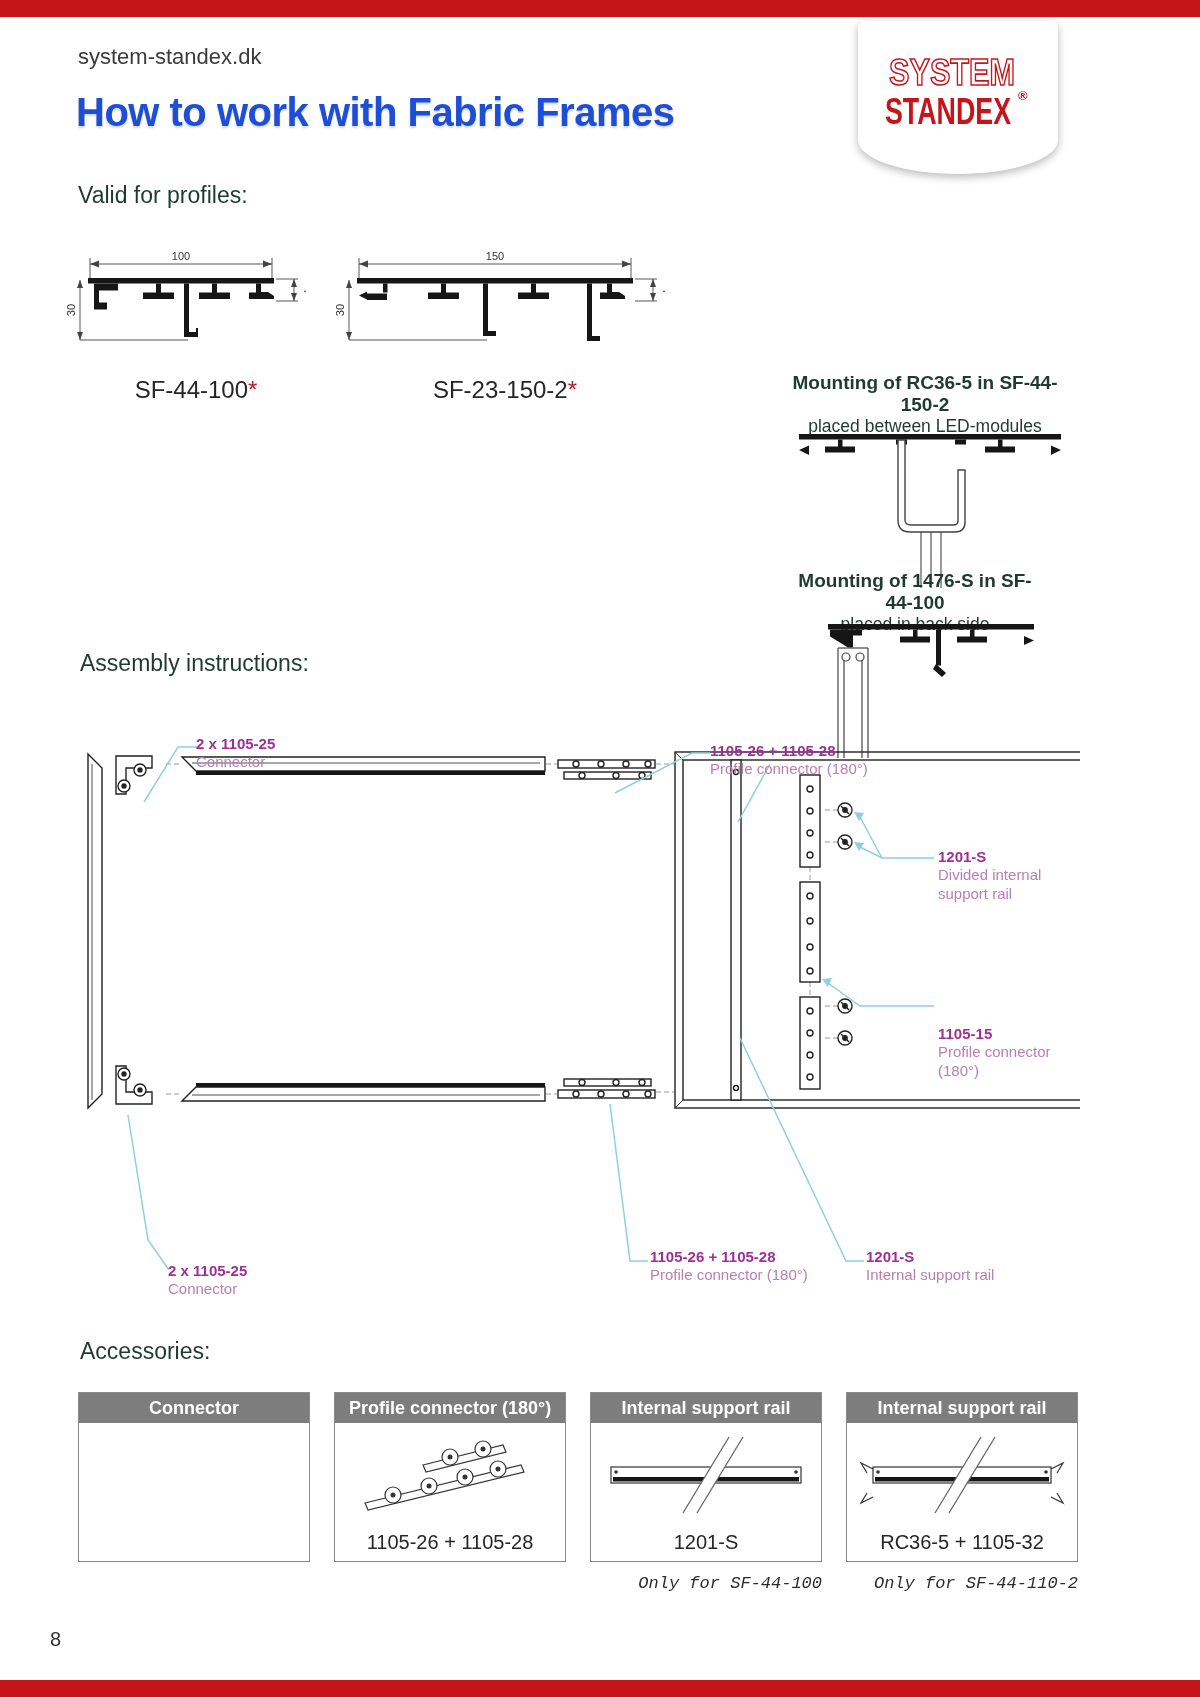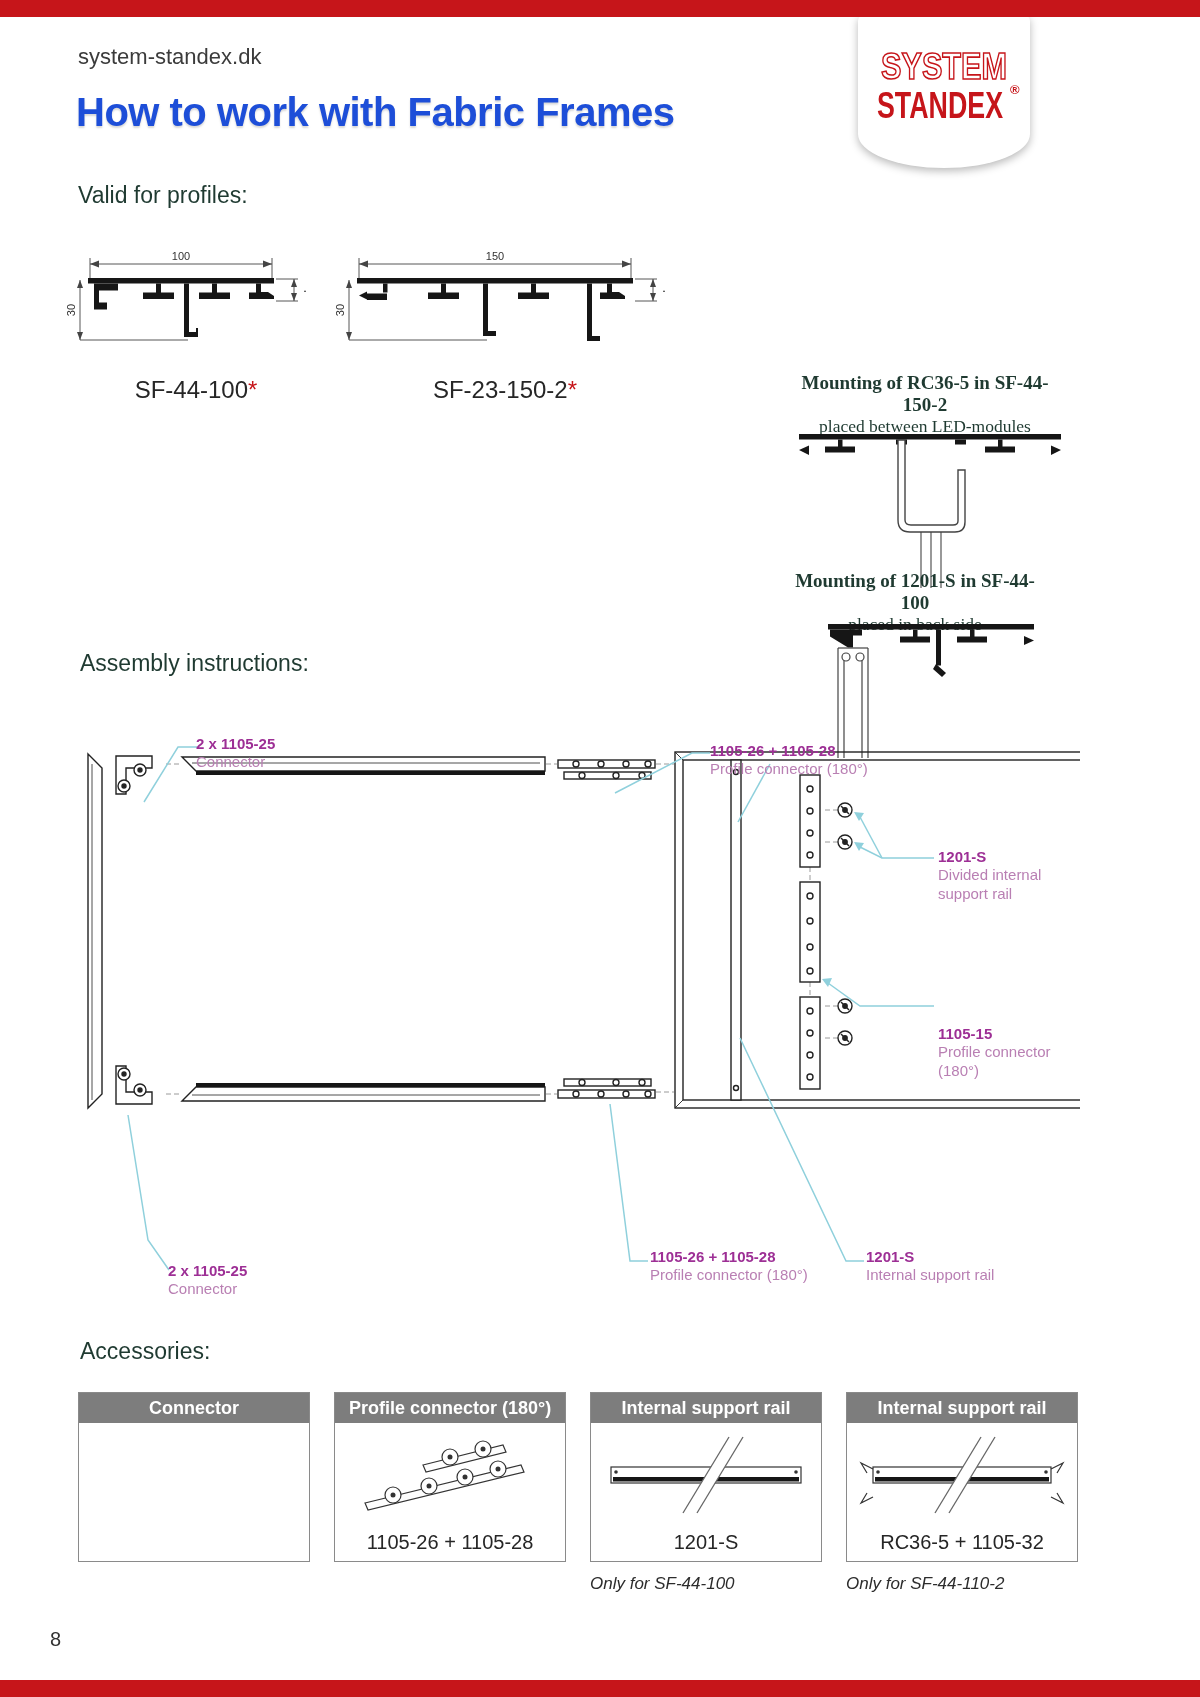--- a/index.html
+++ b/index.html
@@ -1,43 +1,43 @@
 <!DOCTYPE html>
 <html><head>
 <meta charset="utf-8">
 <style>
   html,body{margin:0;padding:0;background:#e8e8e8;}
   .page{position:relative;width:1200px;height:1697px;background:#fff;overflow:hidden;
         font-family:"Liberation Sans",sans-serif;color:#2c2c2c;margin:0 auto;}
   .abs{position:absolute;}
   .topbar{left:0;top:0;width:1200px;height:17px;background:#c6151a;z-index:3;}
   .bottombar{left:0;top:1680px;width:1200px;height:17px;background:#c6151a;z-index:3;}
-  .badge{left:858px;top:15px;width:172px;height:153px;background:#fff;z-index:2;
+  .badge{left:858px;top:21px;width:192px;height:153px;background:#fff;z-index:2;
          border-radius:6px 6px 50% 50% / 6px 6px 34px 34px;
-         box-shadow:0 3px 8px rgba(0,0,0,.28);}
+         box-shadow:0 3px 8px rgba(0,0,0,.28);padding-left:8px;}
   .site{left:78px;top:44px;font-size:22px;color:#3b3b3b;}
   .title{left:76px;top:90px;font-size:40px;font-weight:bold;color:#1d4ed8;
          text-shadow:0 2px 2px rgba(140,140,140,.35);letter-spacing:-0.5px;}
   .h2{font-size:23px;font-weight:normal;color:#1f3a31;}
   .profile-label{font-size:24px;color:#262626;text-align:center;}
   .star{color:#c6151a;}
   .note{left:78px;top:428px;font-size:20px;font-style:italic;color:#2f2f2f;}
-  .mount-head{text-align:center;color:#1f3a31;font-family:Liberation Serif, serif;}
+  .mount-head{text-align:center;color:#1f3a31;}
   .mount-head .t{font-size:19px;font-weight:bold;}
   .mount-head .s{font-size:17.5px;}
   .callout{position:absolute;font-size:15px;line-height:1.22;z-index:4;}
   .callout .code{font-weight:bold;color:#9d2f95;white-space:nowrap;}
   .callout .label{color:#b97fb3;}
   .nowrap{white-space:nowrap;}
   .acc-box{position:absolute;width:232px;height:170px;border:1px solid #8a8a8a;background:#fff;box-sizing:border-box;}
   .acc-head{height:30px;background:#7d7d7d;color:#fff;font-size:18px;font-weight:bold;
             text-align:center;line-height:30px;}
   .acc-body{position:relative;height:139px;}
   .acc-code{position:absolute;left:0;right:0;bottom:8px;text-align:center;font-size:20px;color:#262626;}
-  .acc-note{position:absolute;width:232px;text-align:left;font-size:17px;font-style:italic;color:#2c2c2c;}
+  .acc-note{position:absolute;width:232px;text-align:right;font-size:17px;font-style:italic;color:#2c2c2c;font-family:Liberation Mono, monospace;}
   .pagenum{left:50px;top:1628px;font-size:20px;color:#333;}
   svg text{font-family:"Liberation Sans",sans-serif;}
 </style>
 </head>
 <body>
 
 <div class="page">
 
   <div class="abs topbar"></div>
   <div class="abs bottombar"></div>
@@ -147,21 +147,21 @@
     </g>
     <path d="M103,20 V100 Q103,112 115,112 H160 Q170,112 170,102 V50 H163 V101 Q163,105 158,105 H116 Q110,105 110,100 V20 Z" fill="#fff" stroke="#444" stroke-width="1.4"></path>
     <g stroke="#444" stroke-width="1.1">
       <line x1="126" y1="112" x2="126" y2="168"></line>
       <line x1="136" y1="112" x2="136" y2="168"></line>
       <line x1="146" y1="112" x2="146" y2="168"></line>
     </g>
   </svg>
 
   <div class="abs mount-head" style="left:795px;top:570px;width:240px;">
-    <div class="t">Mounting of 1201-S in SF-44-100</div>
+    <div class="t">Mounting of 1476-S in SF-44-100</div>
     <div class="s">placed in back side</div>
   </div>
   <svg class="abs" style="left:818px;top:610px;" width="230" height="150" viewBox="0 0 230 150">
     <g fill="#161616">
       <rect x="10" y="14" width="206" height="5.5"></rect>
       <path d="M12,19.5 h32 v6 h-9 v12 h-5 l-18,-11 z"></path>
       <path d="M95,19.5 v7 h-13 v6 h30 v-6 h-12.5 v-7 z"></path>
       <path d="M152,19.5 v7 h-13 v6 h30 v-6 h-12.5 v-7 z"></path>
       <polygon points="216,30.5 206,26 206,35"></polygon>
       <rect x="118" y="19.5" width="5" height="36"></rect>

